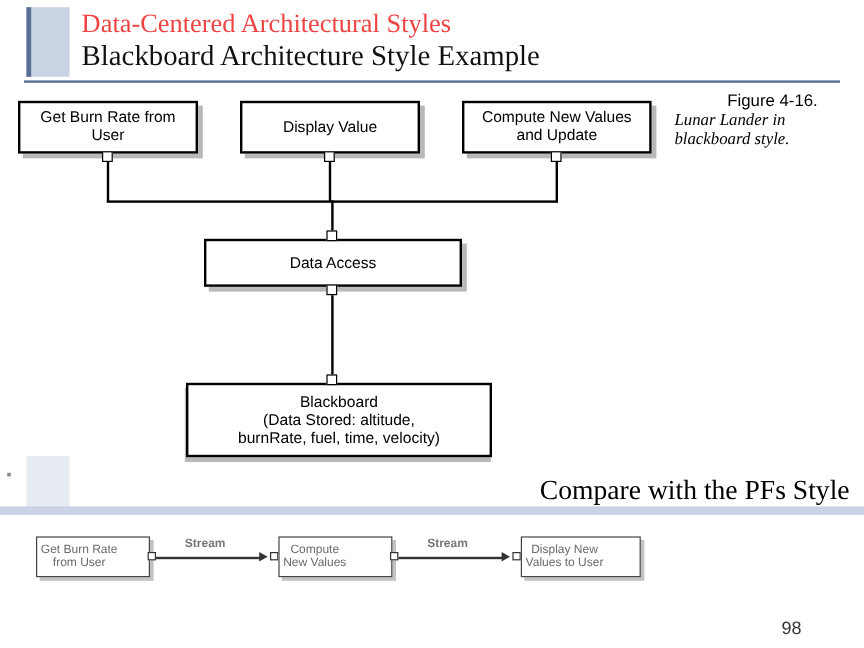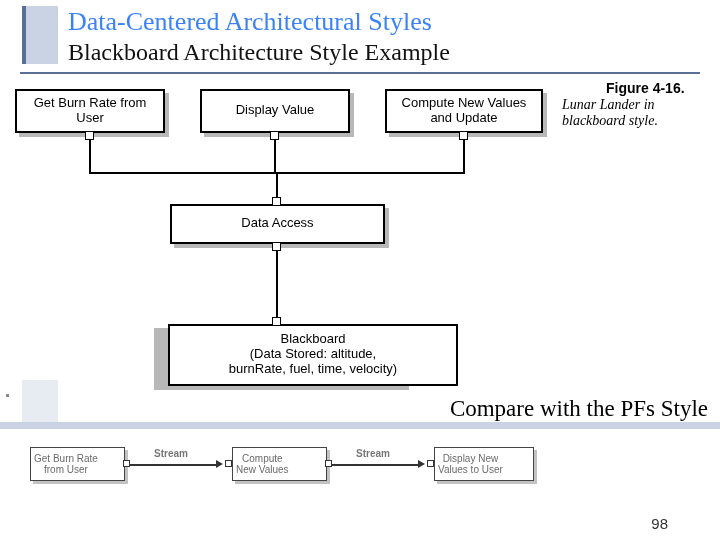--- a/index.html
+++ b/index.html
@@ -18,22 +18,22 @@
   .title-accent {
     position: absolute;
     left: 22px;
     top: 6px;
     width: 36px;
     height: 58px;
     background: #c9d3e3;
     border-left: 4px solid #5a6f96;
   }
   .title-main {
-    font-size: 26px;
-    color: #3b82f6;
+    font-size: 22px;
+    color: #ef4444;
     line-height: 1.1;
   }
   .title-sub {
     font-size: 24px;
     color: #111;
     margin-top: 2px;
   }
   .title-underline {
     position: absolute;
     left: 20px;
@@ -47,21 +47,21 @@
     height: 330px;
     margin-top: 8px;
   }
   .fig-caption {
     position: absolute;
     right: 18px;
     top: 0;
     width: 140px;
     font-size: 14px;
   }
-  .fig-caption .figno { font-weight: bold; font-family: Arial, sans-serif; padding-left: 44px; }
+  .fig-caption .figno { font-weight: normal; font-family: Arial, sans-serif; padding-left: 44px; }
   .fig-caption .figtxt { font-style: italic; }
   .box {
     position: absolute;
     border: 2px solid #000;
     background: #fff;
     text-align: center;
     font-family: Arial, Helvetica, sans-serif;
     font-size: 13px;
     line-height: 1.15;
     display: flex;
@@ -224,21 +224,21 @@
   <div class="shadow" style="left:174px;top:128px;width:215px;height:40px"></div>
   <div class="box" style="left:170px;top:124px;width:215px;height:40px">
       <span>Data Access</span>
     </div>
 
   <div class="port" style="left:272px;top:117px"></div>
 
   <div class="port" style="left:272px;top:162px"></div>
 
   <div class="shadow" style="left:154px;top:248px;width:255px;height:62px"></div>
-  <div class="box" style="left:168px;top:244px;width:290px;height:62px;white-space:pre-line"><span>Blackboard
+  <div class="box" style="left:155px;top:244px;width:255px;height:62px;white-space:pre-line"><span>Blackboard
 (Data Stored: altitude,
 burnRate, fuel, time, velocity)</span></div>
 
   <div class="port" style="left:272px;top:237px"></div>
 
   <div class="conn" style="left:89px;top:60px;width:2px;height:33px"></div>
 
   <div class="conn" style="left:274px;top:60px;width:2px;height:33px"></div>
 
   <div class="conn" style="left:463px;top:60px;width:2px;height:33px"></div>

